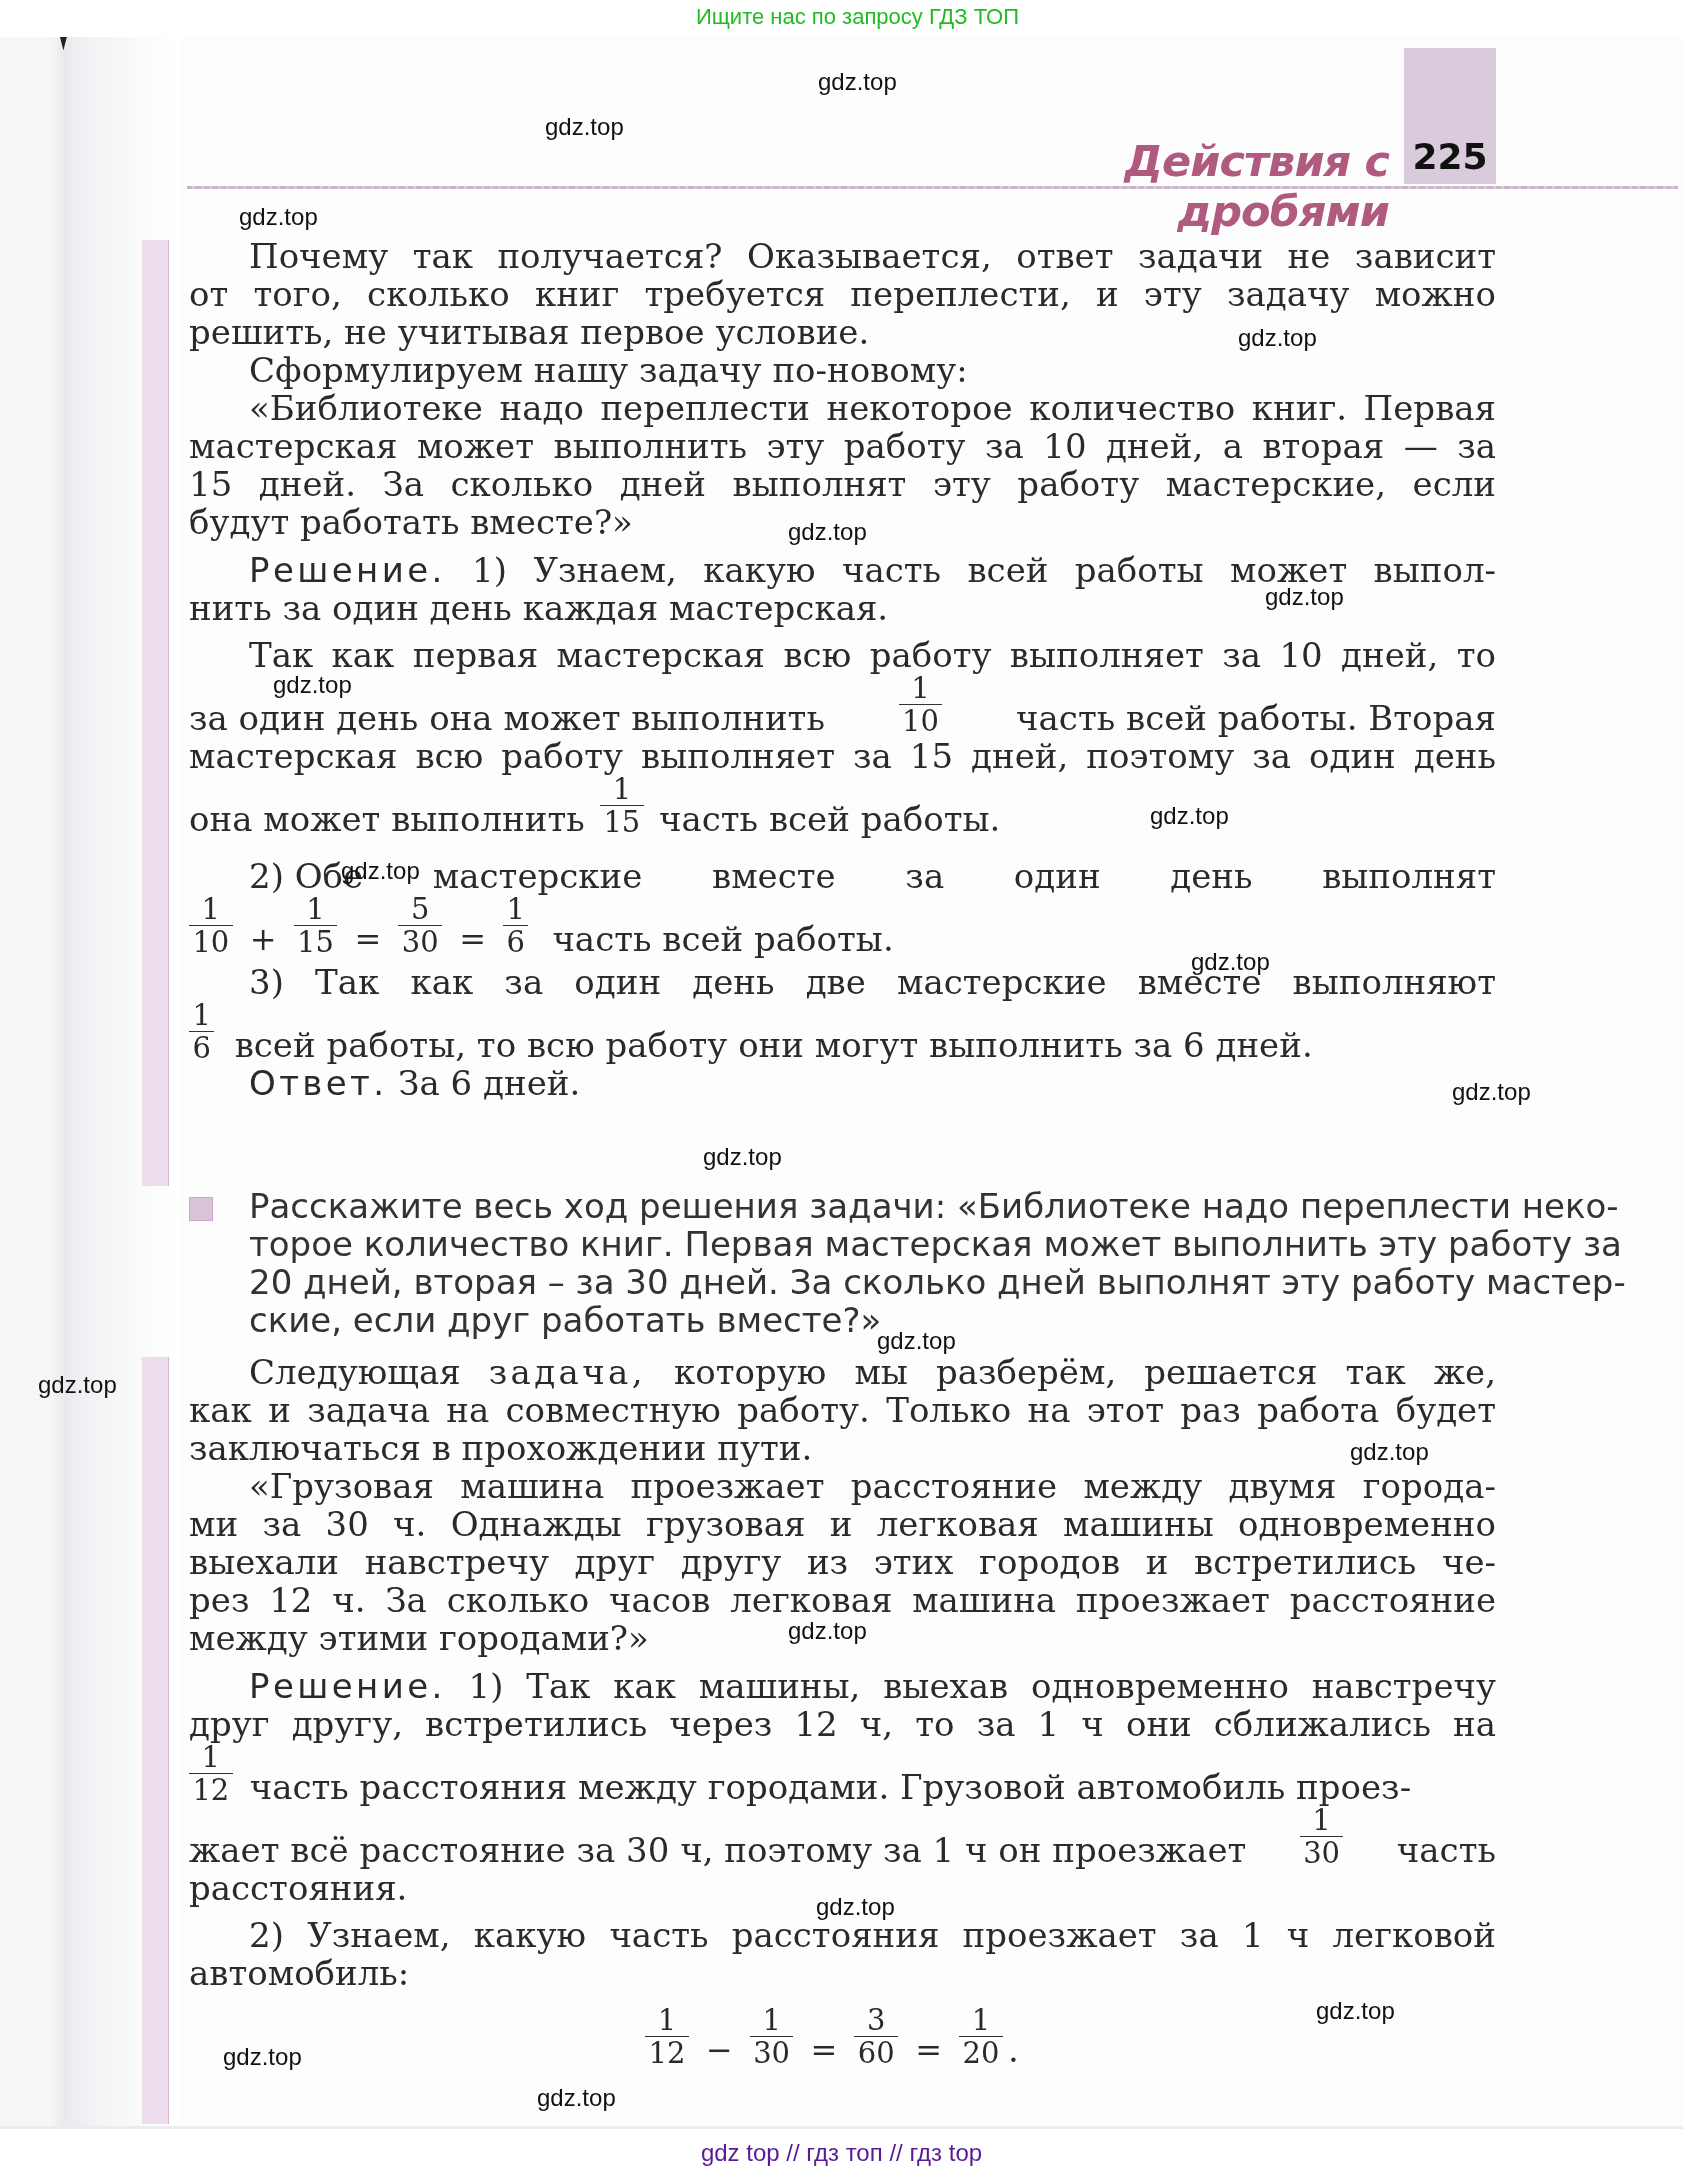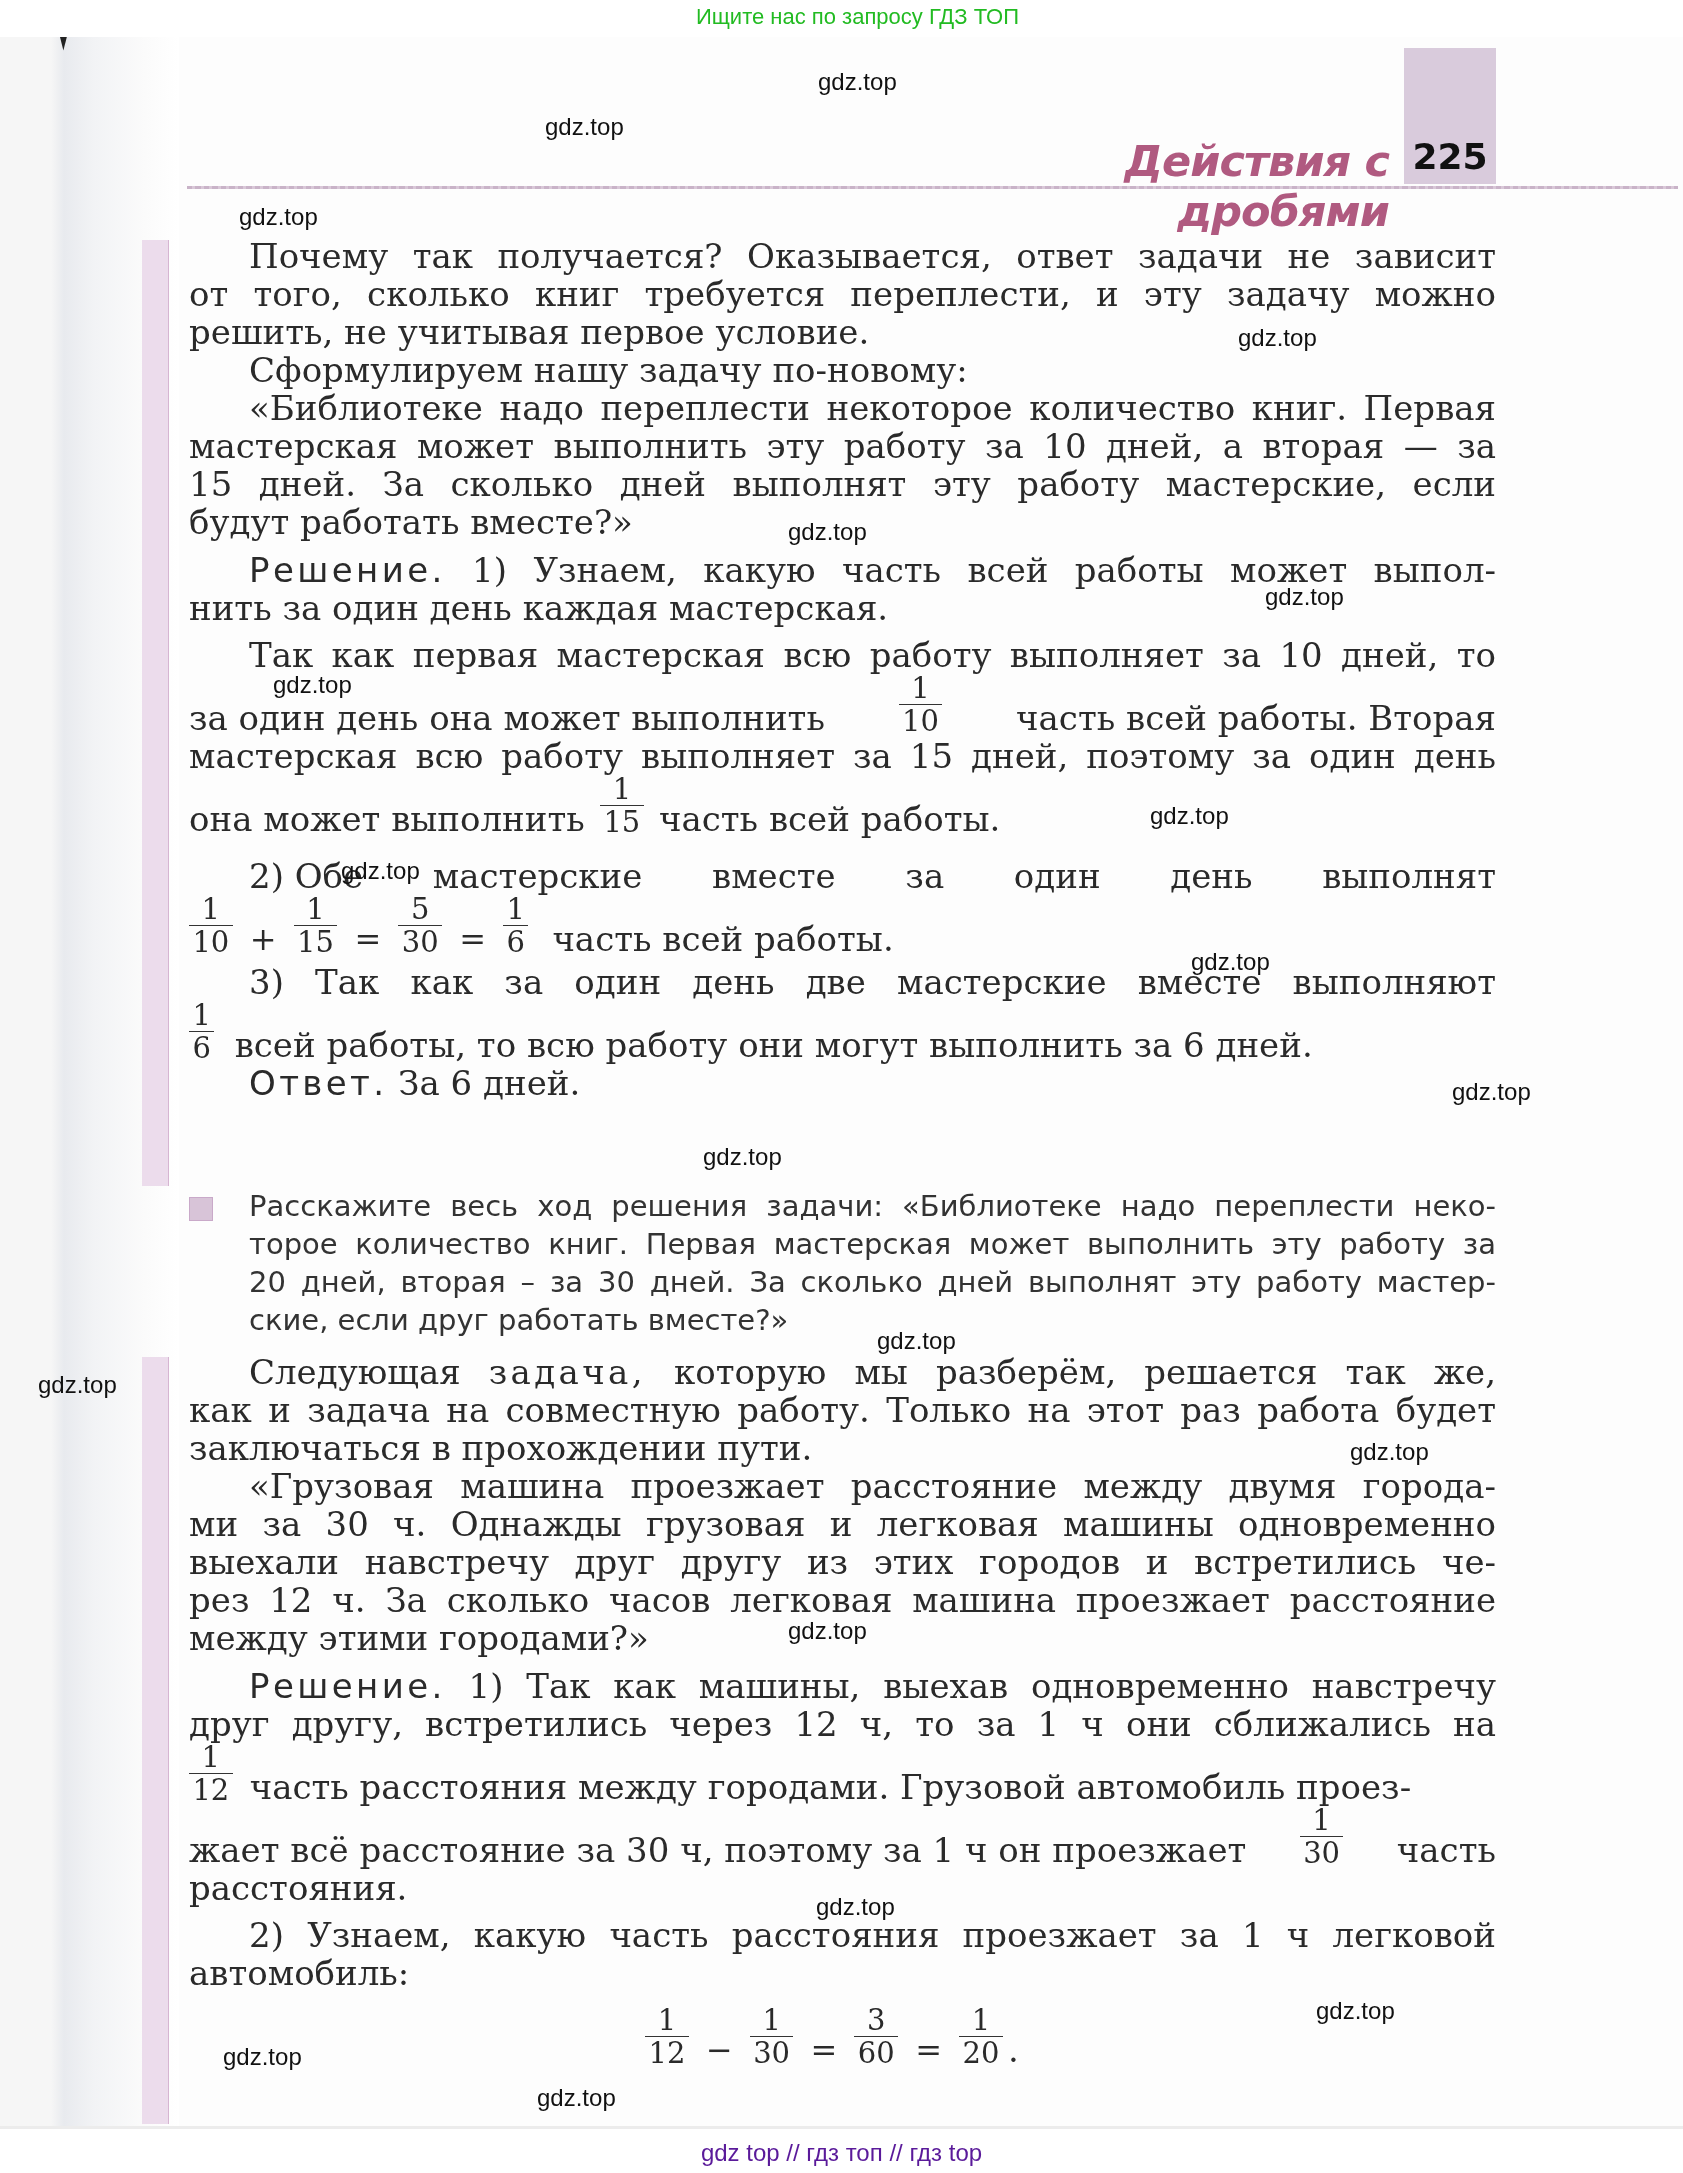--- a/index.html
+++ b/index.html
@@ -61,21 +61,21 @@
     vertical-align: middle; font-size: 29px; line-height: 32px; margin: 0 5.1px;
   }
   .frac .num { padding: 0 3.4px; }
   .frac .den { padding: 0 3.4px; border-top: 1.7px solid #333; }
   .fline { display: flex; align-items: flex-end; height: 63px; white-space: nowrap; }
   .fline .w { flex: 0 0 auto; }
   .fline.just { justify-content: space-between; }
   .op { margin: 0 12px; font-size: 32px; }
   .question {
     position: absolute; left: 249px; width: 1247px;
-    font-family: "DejaVu Sans", sans-serif; font-size: 29px; line-height: 38px; color: #333;
+    font-family: "DejaVu Sans", sans-serif; font-size: 34px; line-height: 38px; color: #333;
   }
   .question-square {
     position: absolute; left: 189px; width: 22px; height: 22px;
     background: #d8c4d8; border: 0.9px solid #c9a9c9;
   }
   .wm {
     position: absolute; font-family: "Liberation Sans", sans-serif;
     font-size: 24px; color: #111;
   }
   .bottom-rule {

